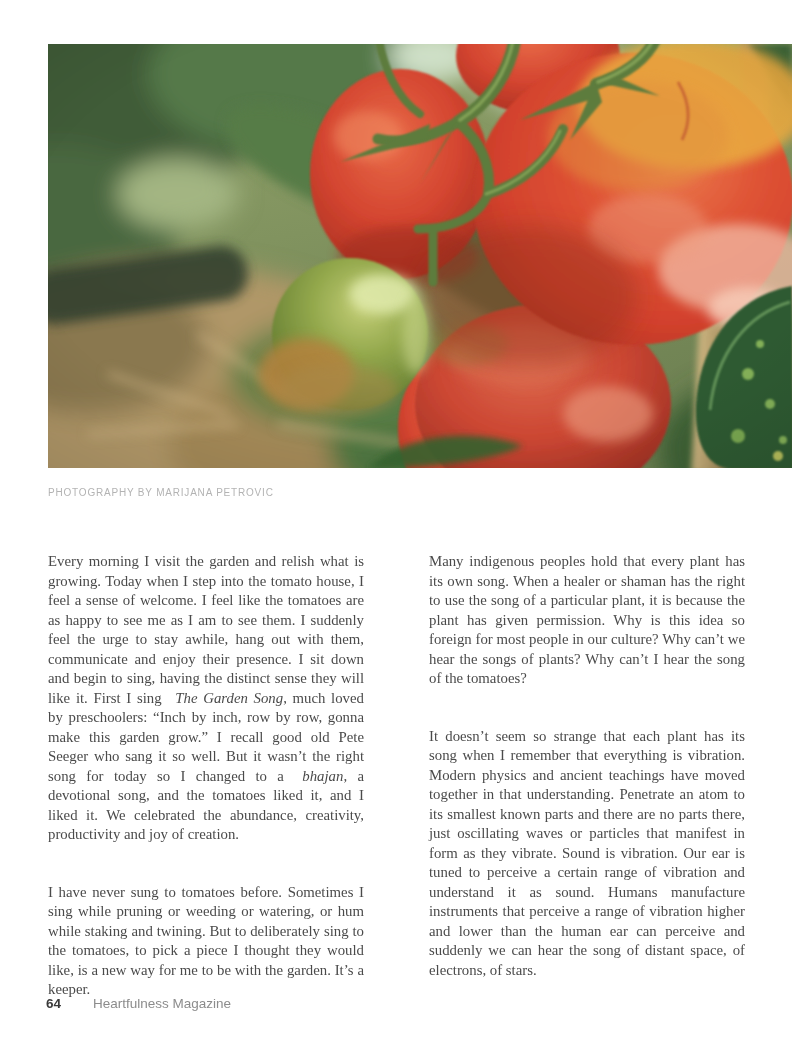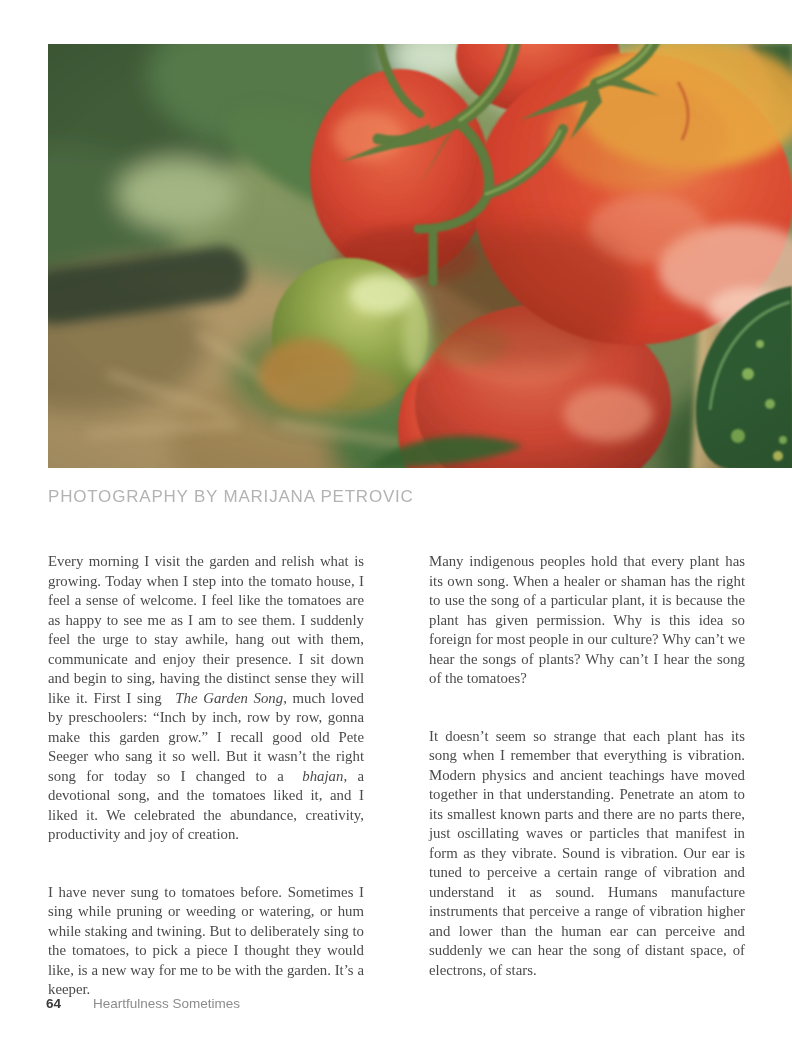--- a/index.html
+++ b/index.html
@@ -17,21 +17,21 @@
     position: absolute; left: 48px; top: 44px;
     width: 744px; height: 424px;
     margin: 0; padding: 0; overflow: hidden;
     background: #74865a;
   }
   figure.photo svg { display: block; width: 744px; height: 424px; }
 
   
   .credit {
     position: absolute; left: 48px; top: 487px;
-    font-size: 17px; letter-spacing: 0.8px;
+    font-size: 10px; letter-spacing: 0.8px;
     color: #b3b3b3;
     text-transform: uppercase;
   }
 
   
   .columns {
     position: absolute; left: 48px; top: 552px;
     width: 698px;
     display: flex; gap: 65px;
   }
@@ -214,16 +214,16 @@
       <p><span>I have never sung to tomatoes before. Sometimes I sing while pruning or weeding or watering, or hum while staking and twining. But to deliberately sing to the tomatoes, to pick a piece I thought they would like, is a new way for me to be with the garden. It’s a keeper.</span></p>
     </section>
     <section class="col">
       <p><span>Many indigenous peoples hold that every plant has its own song. When a healer or shaman has the right to use the song of a particular plant, it is because the plant has given permission. Why is this idea so foreign for most people in our culture? Why can’t we hear the songs of plants? Why can’t I hear the song of the tomatoes?</span></p>
       <p><span>It doesn’t seem so strange that each plant has its song when I remember that everything is vibration. Modern physics and ancient teachings have moved together in that understanding. Penetrate an atom to its smallest known parts and there are no parts there, just oscillating waves or particles that manifest in form as they vibrate. Sound is vibration. Our ear is tuned to perceive a certain range of vibration and understand it as sound. Humans manufacture instruments that perceive a range of vibration higher and lower than the human ear can perceive and suddenly we can hear the song of distant space, of electrons, of stars.</span></p>
     </section>
   </main>
 
   <footer>
     <span class="page-num">64</span>
-    <span class="mag-title">Heartfulness Sometimes</span>
+    <span class="mag-title">Heartfulness Magazine</span>
   </footer>
 
 </div>
 
 </body></html>

